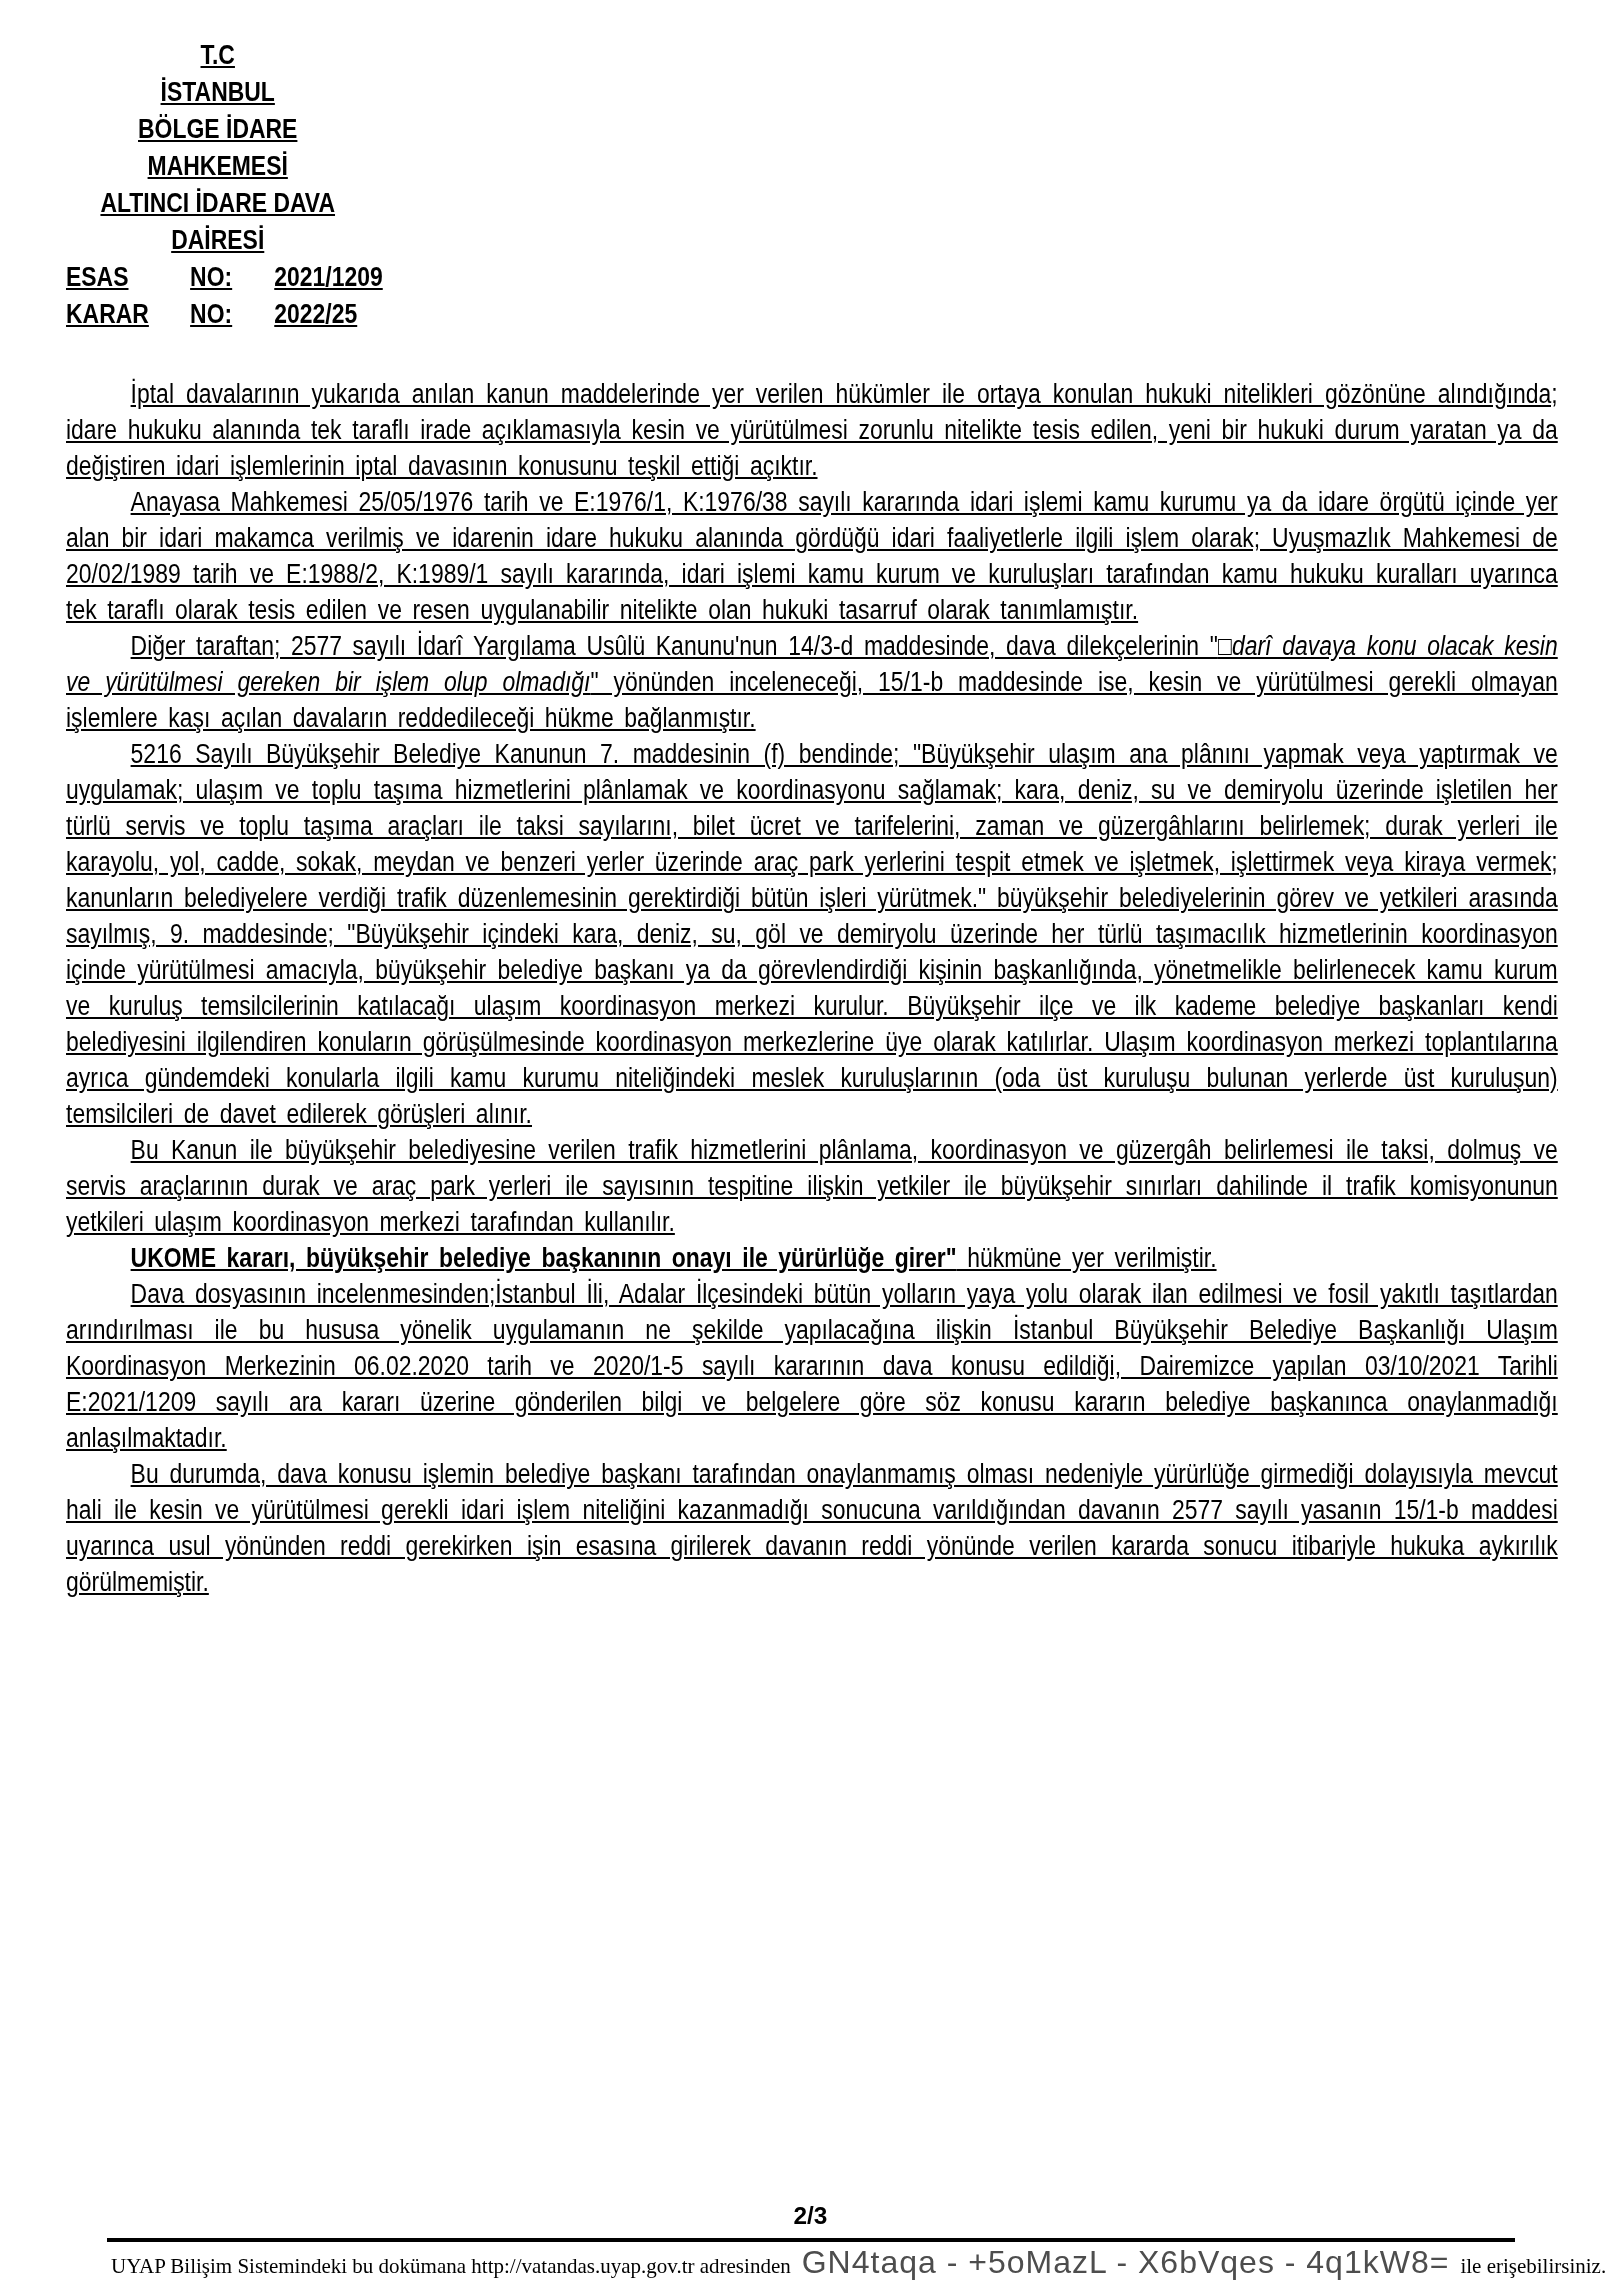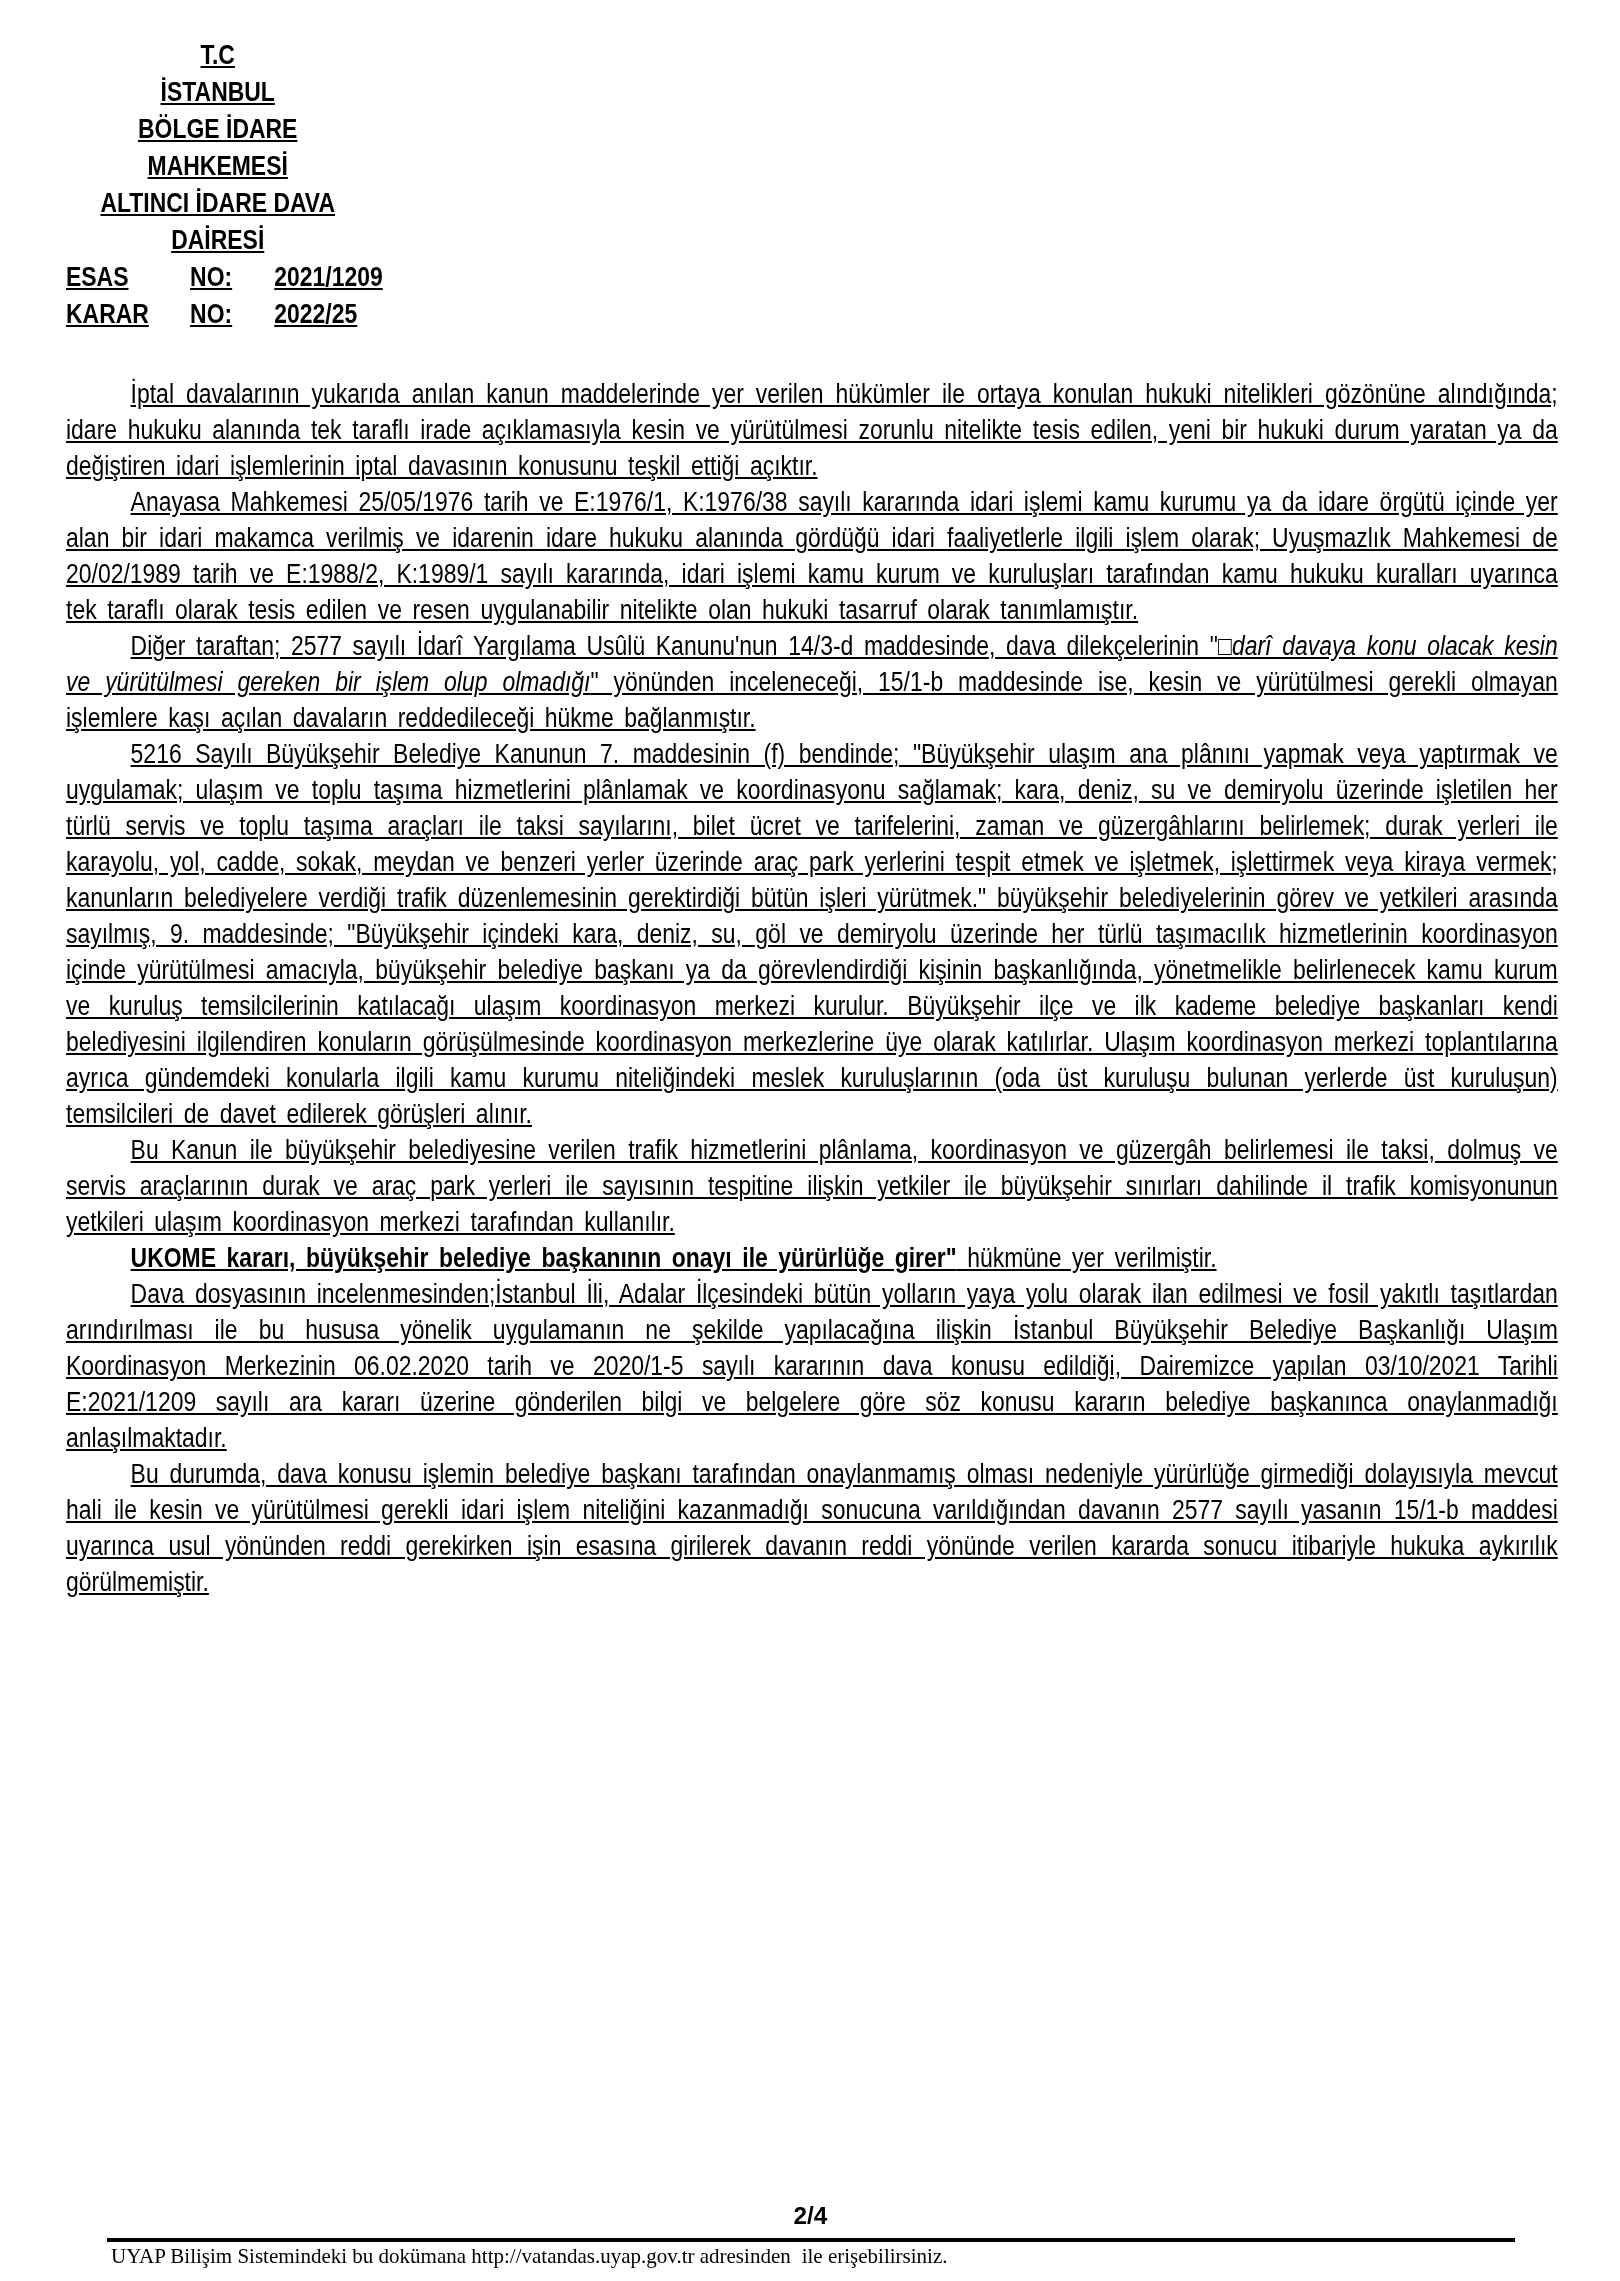--- a/index.html
+++ b/index.html
@@ -119,19 +119,20 @@
       <p><span>5216 Sayılı Büyükşehir Belediye Kanunun 7. maddesinin (f) bendinde; "Büyükşehir ulaşım ana plânını yapmak veya yaptırmak ve uygulamak; ulaşım ve toplu taşıma hizmetlerini plânlamak ve koordinasyonu sağlamak; kara, deniz, su ve demiryolu üzerinde işletilen her türlü servis ve toplu taşıma araçları ile taksi sayılarını, bilet ücret ve tarifelerini, zaman ve güzergâhlarını belirlemek; durak yerleri ile karayolu, yol, cadde, sokak, meydan ve benzeri yerler üzerinde araç park yerlerini tespit etmek ve işletmek, işlettirmek veya kiraya vermek; kanunların belediyelere verdiği trafik düzenlemesinin gerektirdiği bütün işleri yürütmek." büyükşehir belediyelerinin görev ve yetkileri arasında sayılmış, 9. maddesinde; "Büyükşehir içindeki kara, deniz, su, göl ve demiryolu üzerinde her türlü taşımacılık hizmetlerinin koordinasyon içinde yürütülmesi amacıyla, büyükşehir belediye başkanı ya da görevlendirdiği kişinin başkanlığında, yönetmelikle belirlenecek kamu kurum ve kuruluş temsilcilerinin katılacağı ulaşım koordinasyon merkezi kurulur. Büyükşehir ilçe ve ilk kademe belediye başkanları kendi belediyesini ilgilendiren konuların görüşülmesinde koordinasyon merkezlerine üye olarak katılırlar. Ulaşım koordinasyon merkezi toplantılarına ayrıca gündemdeki konularla ilgili kamu kurumu niteliğindeki meslek kuruluşlarının (oda üst kuruluşu bulunan yerlerde üst kuruluşun) temsilcileri de davet edilerek görüşleri alınır.</span></p>
       <p><span>Bu Kanun ile büyükşehir belediyesine verilen trafik hizmetlerini plânlama, koordinasyon ve güzergâh belirlemesi ile taksi, dolmuş ve servis araçlarının durak ve araç park yerleri ile sayısının tespitine ilişkin yetkiler ile büyükşehir sınırları dahilinde il trafik komisyonunun yetkileri ulaşım koordinasyon merkezi tarafından kullanılır.</span></p>
       <p><span class="seg-bold">UKOME kararı, büyükşehir belediye başkanının onayı ile yürürlüğe girer"</span><span> hükmüne yer verilmiştir.</span></p>
       <p><span>Dava dosyasının incelenmesinden;İstanbul İli, Adalar İlçesindeki bütün yolların yaya yolu olarak ilan edilmesi ve fosil yakıtlı taşıtlardan arındırılması ile bu hususa yönelik uygulamanın ne şekilde yapılacağına ilişkin İstanbul Büyükşehir Belediye Başkanlığı Ulaşım Koordinasyon Merkezinin 06.02.2020 tarih ve 2020/1-5 sayılı kararının dava konusu edildiği, Dairemizce yapılan 03/10/2021 Tarihli E:2021/1209 sayılı ara kararı üzerine gönderilen bilgi ve belgelere göre söz konusu kararın belediye başkanınca onaylanmadığı anlaşılmaktadır.</span></p>
       <p><span>Bu durumda, dava konusu işlemin belediye başkanı tarafından onaylanmamış olması nedeniyle yürürlüğe girmediği dolayısıyla mevcut hali ile kesin ve yürütülmesi gerekli idari işlem niteliğini kazanmadığı sonucuna varıldığından davanın 2577 sayılı yasanın 15/1-b maddesi uyarınca usul yönünden reddi gerekirken işin esasına girilerek davanın reddi yönünde verilen kararda sonucu itibariyle hukuka aykırılık görülmemiştir.</span></p>
     </div>
 
   </div>
 </div>
 
-<div class="page-number">2/4</div>
+<div class="page-number">2/3</div>
 <div class="footer-rule"></div>
 <div class="access-line">
   <span class="uyap-text">UYAP Bilişim Sistemindeki bu dokümana http://vatandas.uyap.gov.tr adresinden</span>
+  <span class="verify-code">GN4taqa - +5oMazL - X6bVqes - 4q1kW8=</span>
   <span class="uyap-text">ile erişebilirsiniz.</span>
 </div>
 
 
 </body></html>

